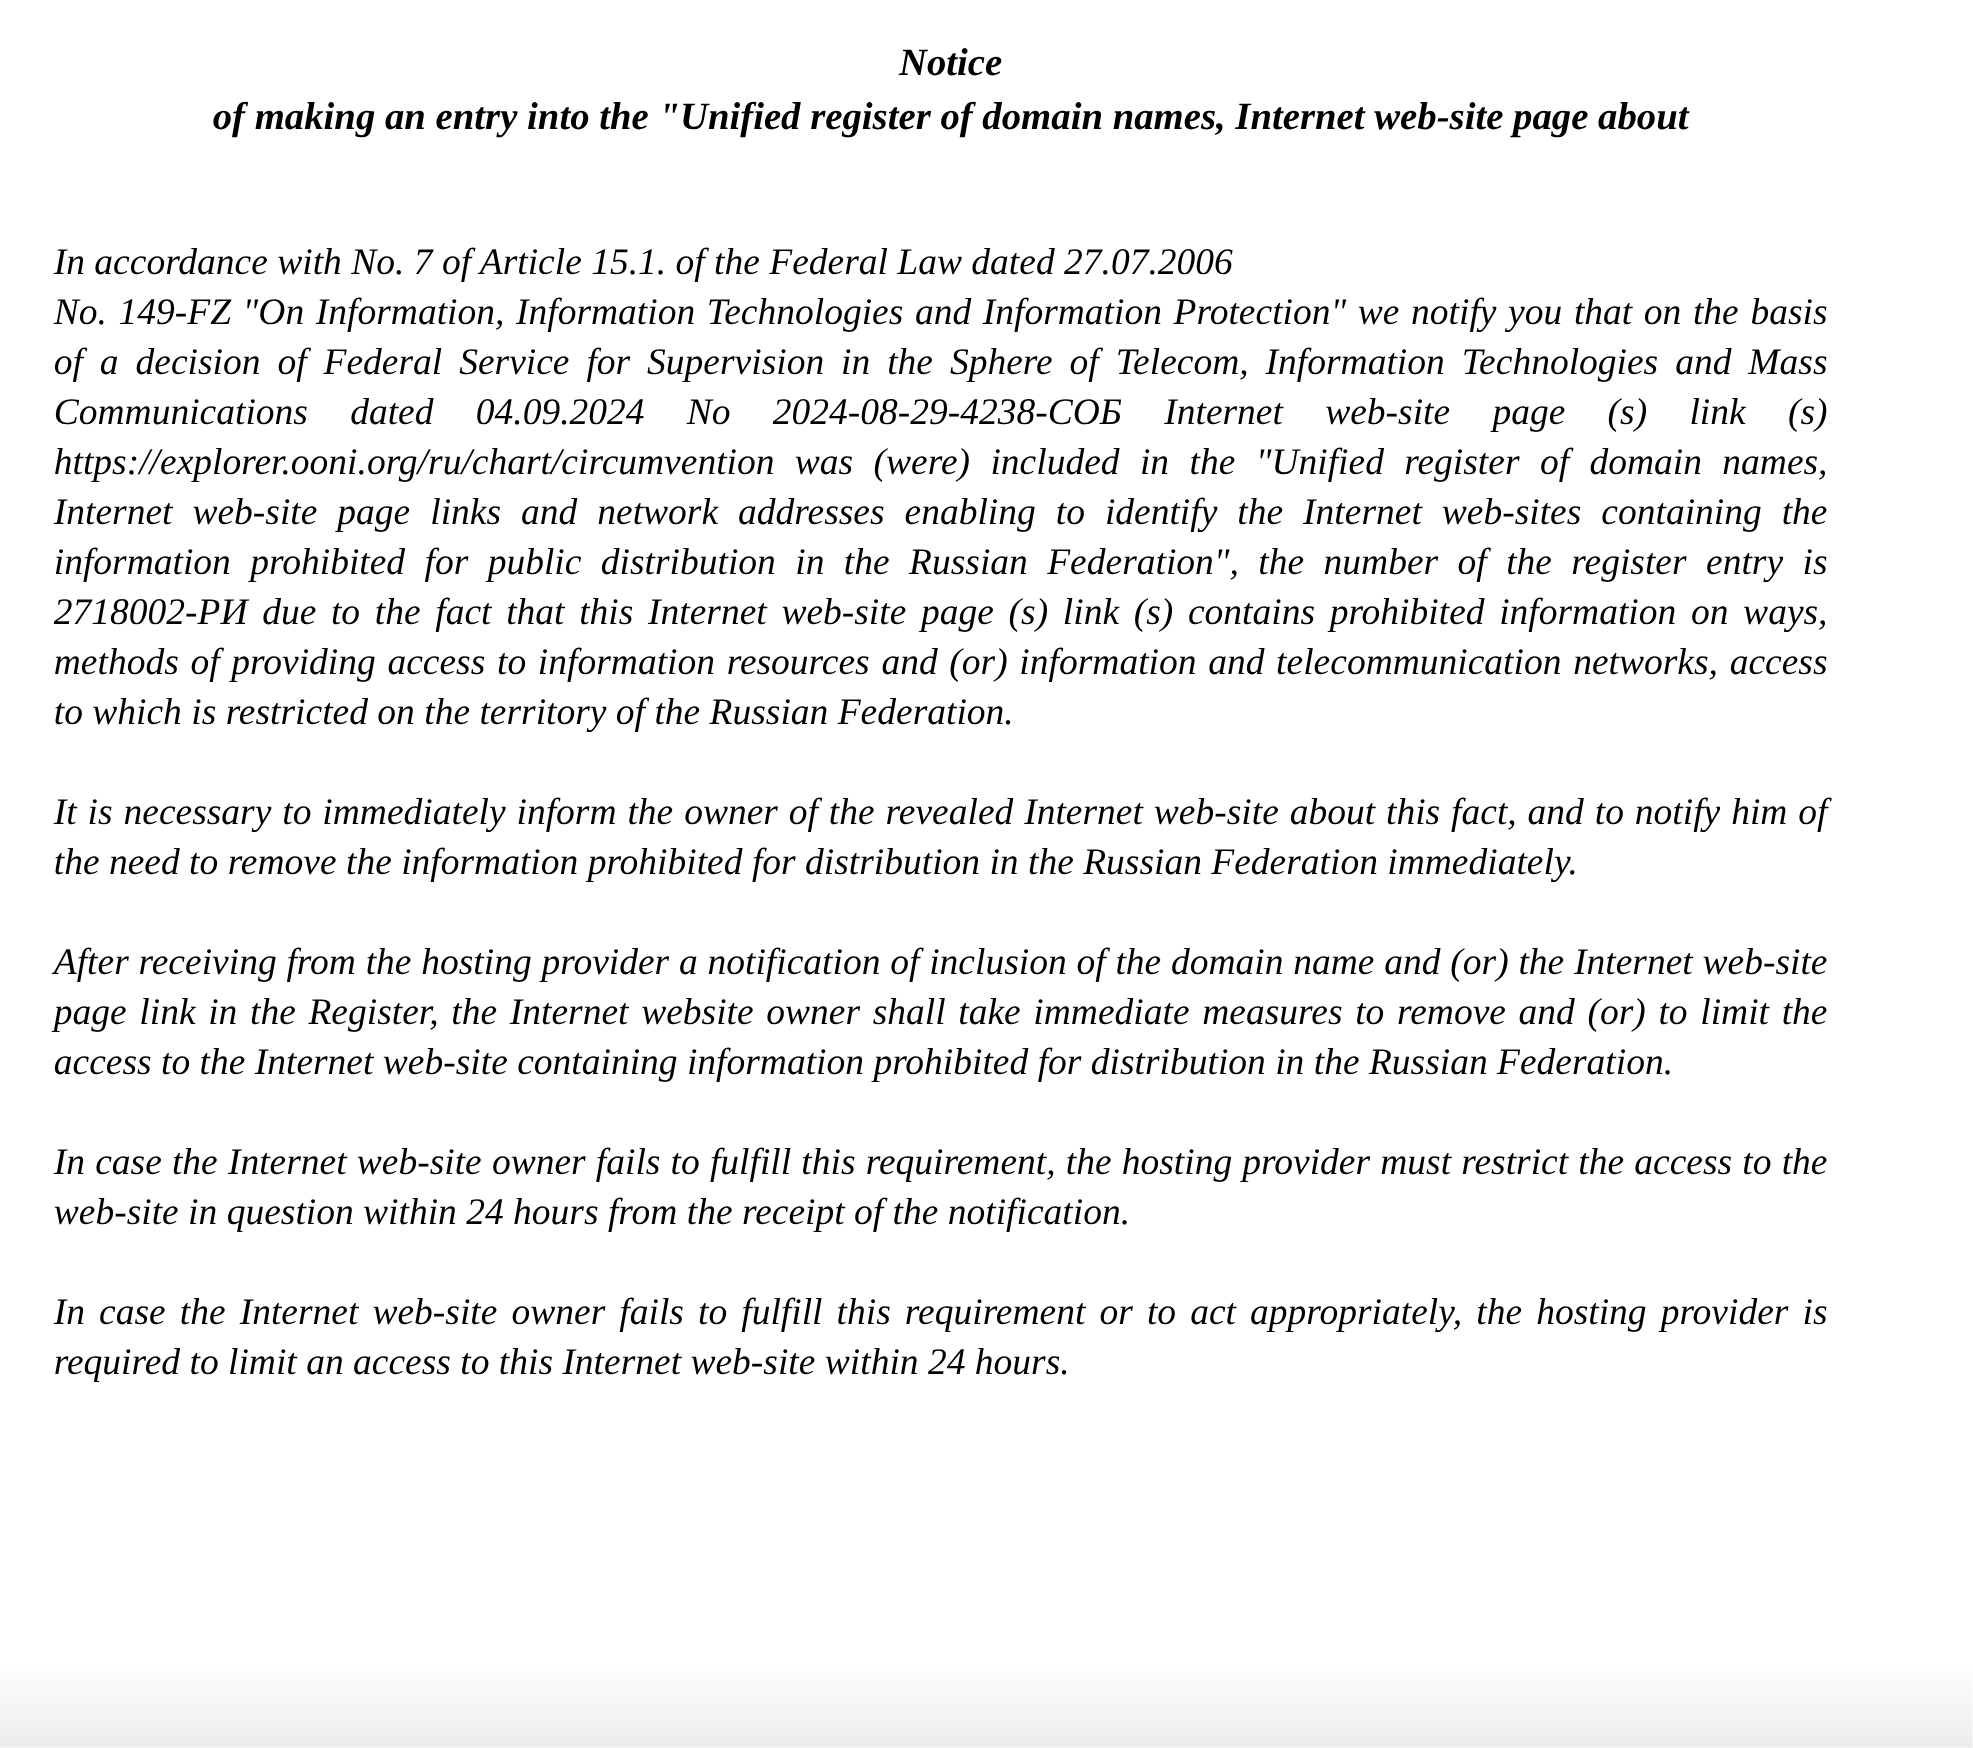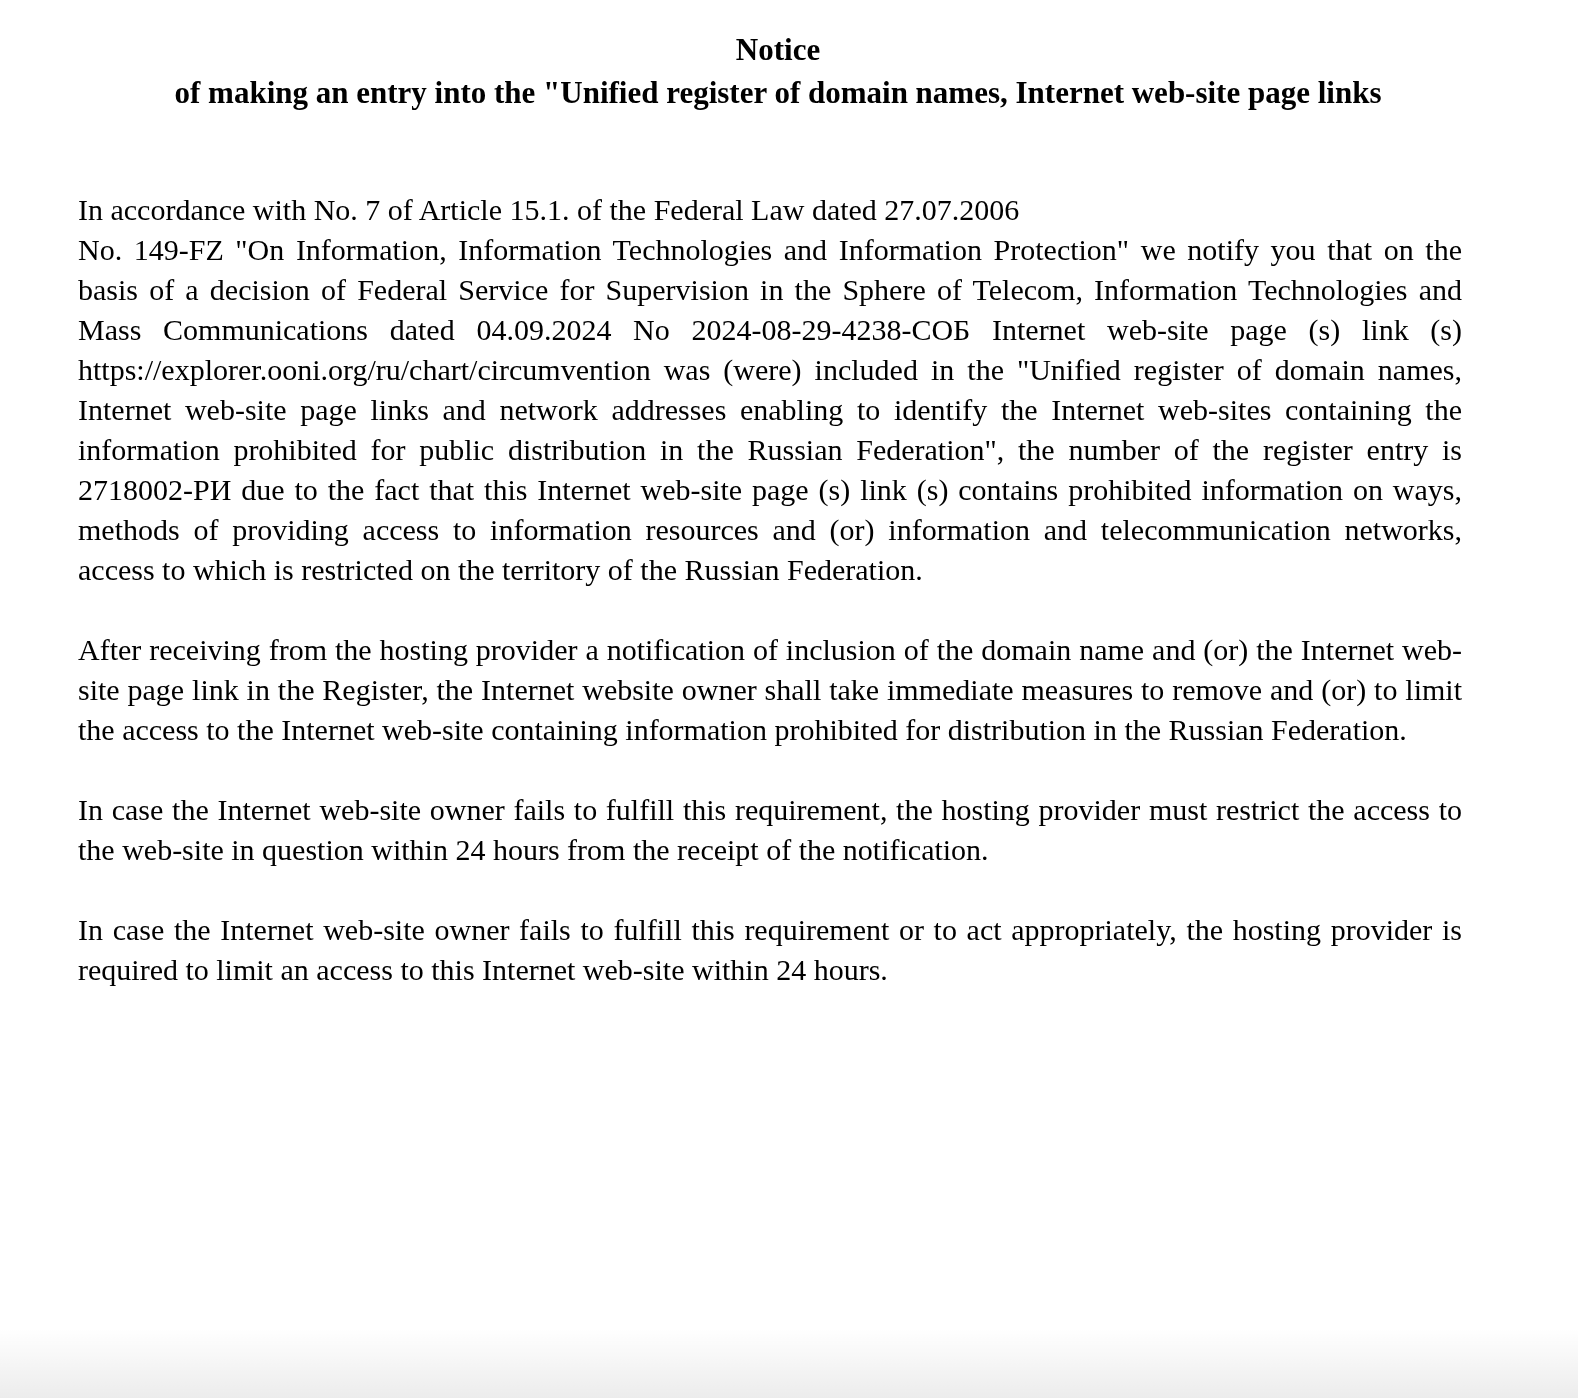--- a/index.html
+++ b/index.html
@@ -12,22 +12,23 @@
     height: 1398px;
     position: relative;
     overflow: hidden;
     font-family: "Liberation Serif", "DejaVu Serif", serif;
     color: #000000;
   }
   .page {
     box-sizing: border-box;
     width: 1578px;
     height: 1398px;
-    padding: 28px 100px 0 78px;
+    padding: 28px 100px 0 43px;
     position: relative;
+    font-style: italic;
   }
   .heading {
     margin: 0 0 76px 0;
     font-weight: bold;
     font-size: 31px;
     line-height: 43px;
     text-align: center;
   }
   .heading .hline {
     display: block;
@@ -60,28 +61,29 @@
     pointer-events: none;
   }
 </style>
 </head>
 <body>
 
 <div class="page">
 
   <h1 class="heading">
     <span class="hline">Notice</span>
-    <span class="hline">of making an entry into the "Unified register of domain names, Internet web-site page links</span>
+    <span class="hline">of making an entry into the "Unified register of domain names, Internet web-site page about</span>
   </h1>
 
   <p class="para">
     <span class="first-line">In accordance with No. 7 of Article 15.1. of the Federal Law dated 27.07.2006</span>
     <span class="rest">No. 149-FZ "On Information, Information Technologies and Information Protection" we notify you that on the basis of a decision of Federal Service for Supervision in the Sphere of Telecom, Information Technologies and Mass Communications dated 04.09.2024 No 2024-08-29-4238-СОБ Internet web-site page (s) link (s) https://explorer.ooni.org/ru/chart/circumvention was (were) included in the "Unified register of domain names, Internet web-site page links and network addresses enabling to identify the Internet web-sites containing the information prohibited for public distribution in the Russian Federation", the number of the register entry is 2718002-РИ due to the fact that this Internet web-site page (s) link (s) contains prohibited information on ways, methods of providing access to information resources and (or) information and telecommunication networks, access to which is restricted on the territory of the Russian Federation.</span>
   </p>
 
+  <p class="para">It is necessary to immediately inform the owner of the revealed Internet web-site about this fact, and to notify him of the need to remove the information prohibited for distribution in the Russian Federation immediately.</p>
 
   <p class="para">After receiving from the hosting provider a notification of inclusion of the domain name and (or) the Internet web-site page link in the Register, the Internet website owner shall take immediate measures to remove and (or) to limit the access to the Internet web-site containing information prohibited for distribution in the Russian Federation.</p>
 
   <p class="para">In case the Internet web-site owner fails to fulfill this requirement, the hosting provider must restrict the access to the web-site in question within 24 hours from the receipt of the notification.</p>
 
   <p class="para">In case the Internet web-site owner fails to fulfill this requirement or to act appropriately, the hosting provider is required to limit an access to this Internet web-site within 24 hours.</p>
 
 </div>
 
 <div class="bottom-fade"></div>

